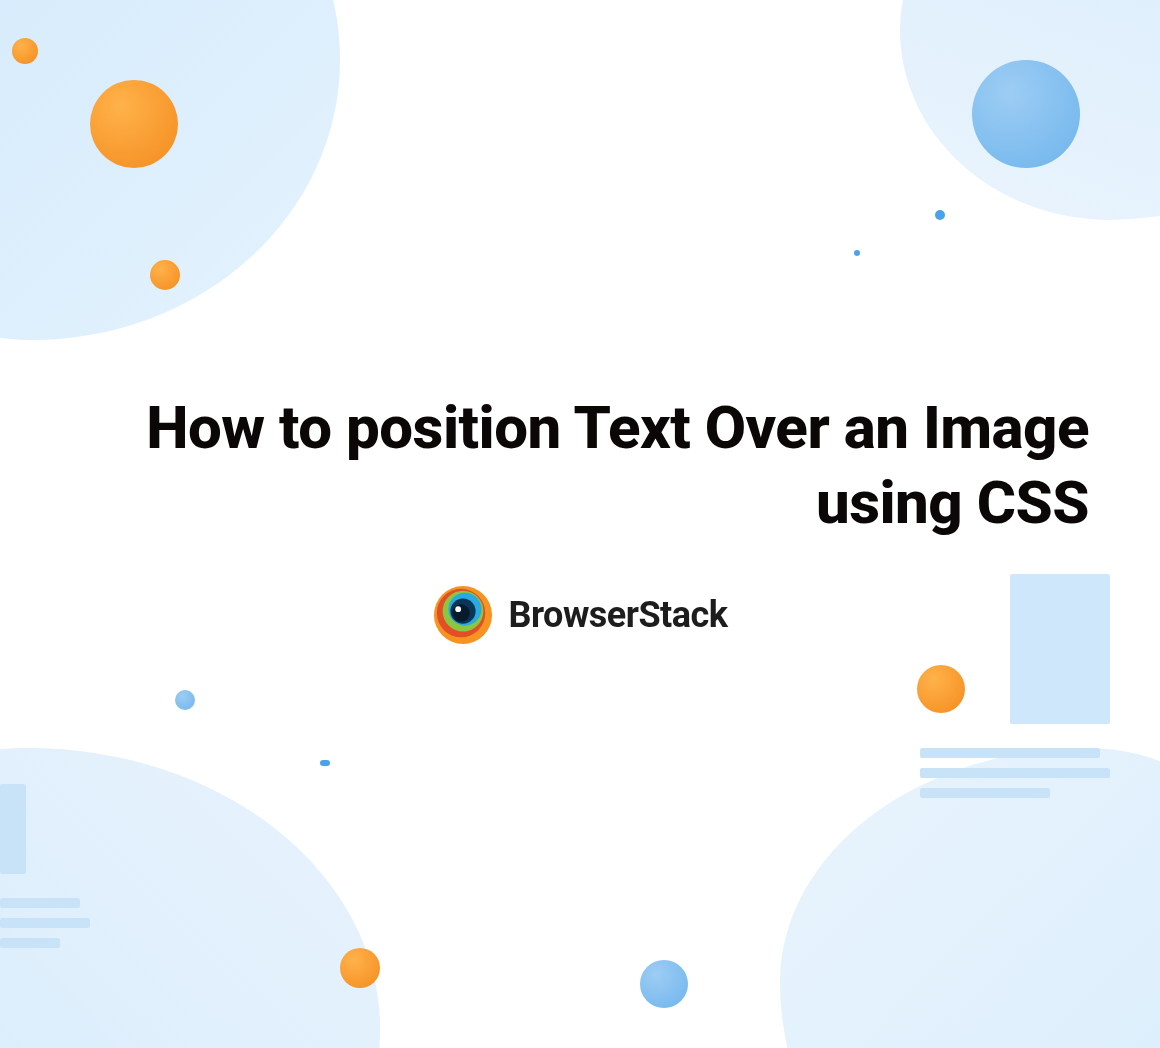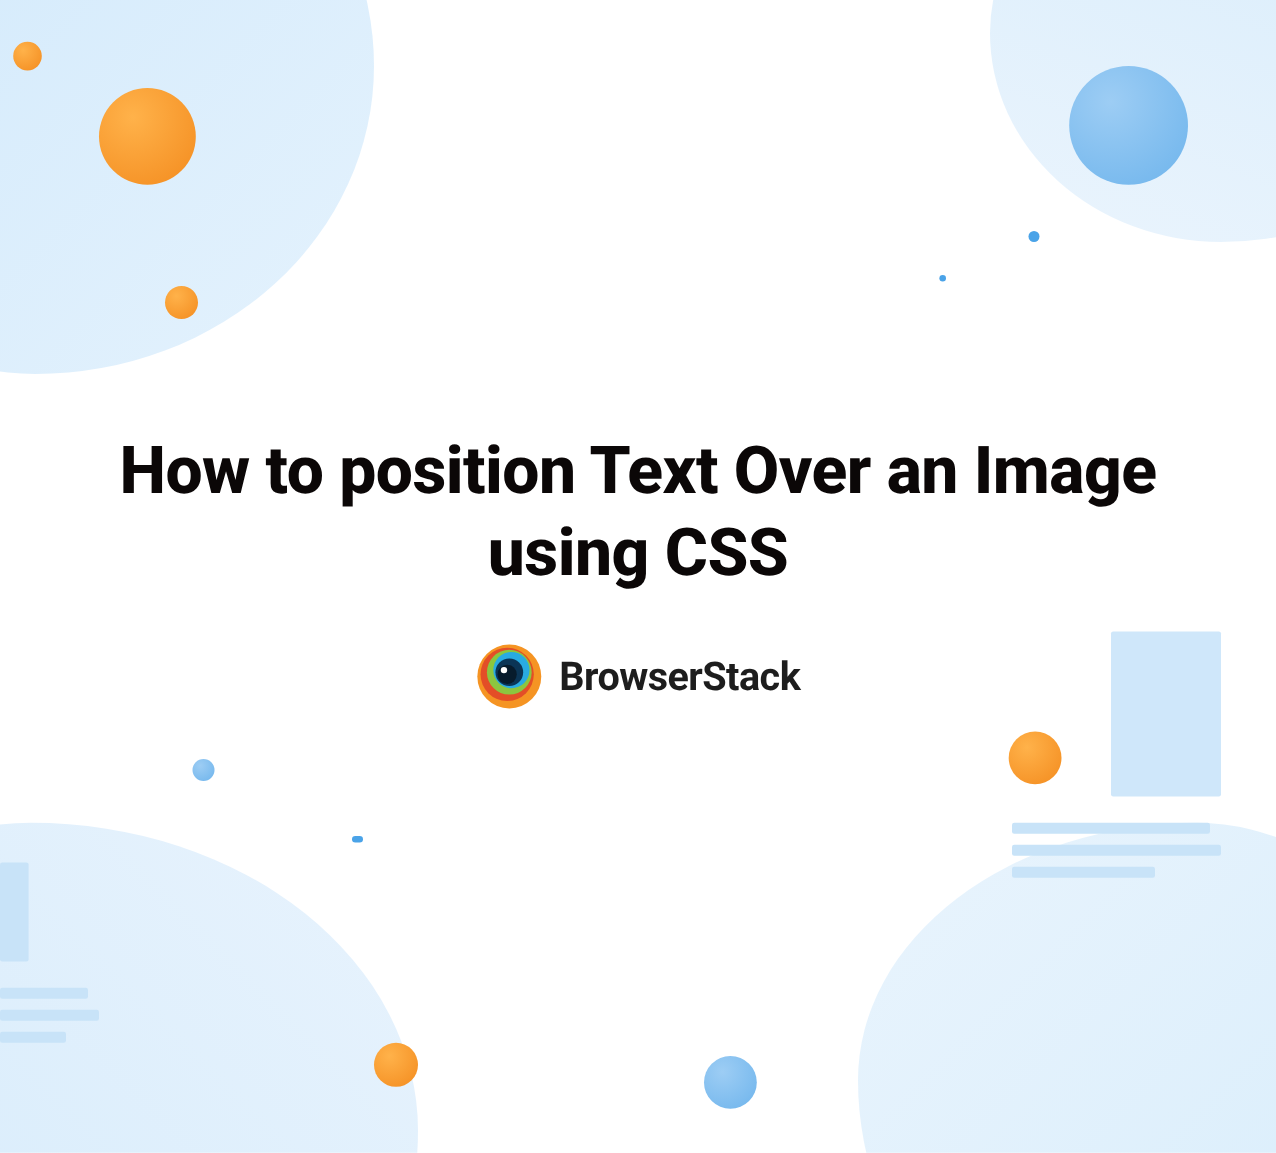--- a/index.html
+++ b/index.html
@@ -92,20 +92,21 @@
     text-align: center;
     z-index: 10;
   }
   .title {
     font-size: 60px;
     font-weight: 800;
     color: #0b0707;
     line-height: 1.25;
     letter-spacing: -0.5px;
     padding: 0 71px;
+    text-align: right;
   }
   .logo-row {
     margin-top: 44px;
     display: flex;
     align-items: center;
     justify-content: center;
     gap: 14px;
   }
   .logo-mark {
     width: 62px;

